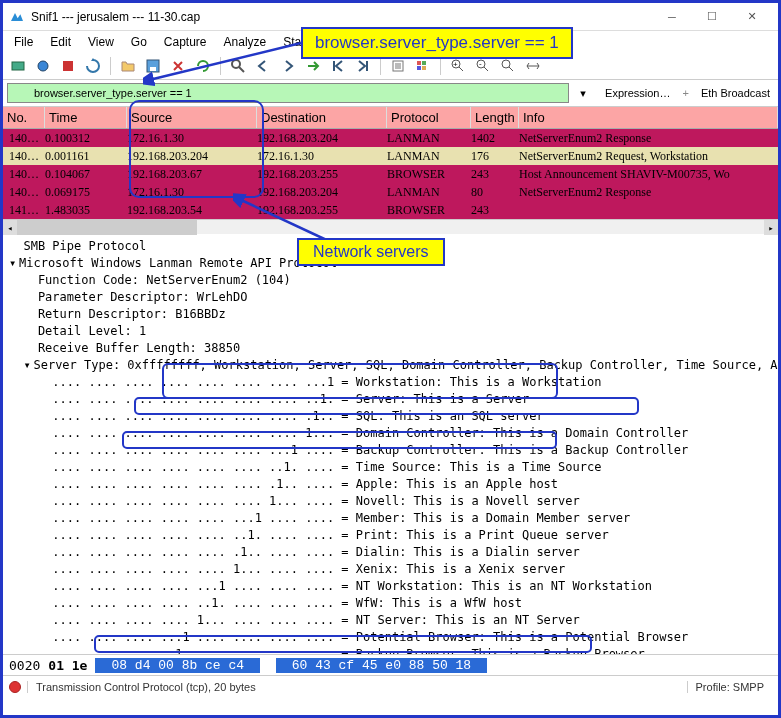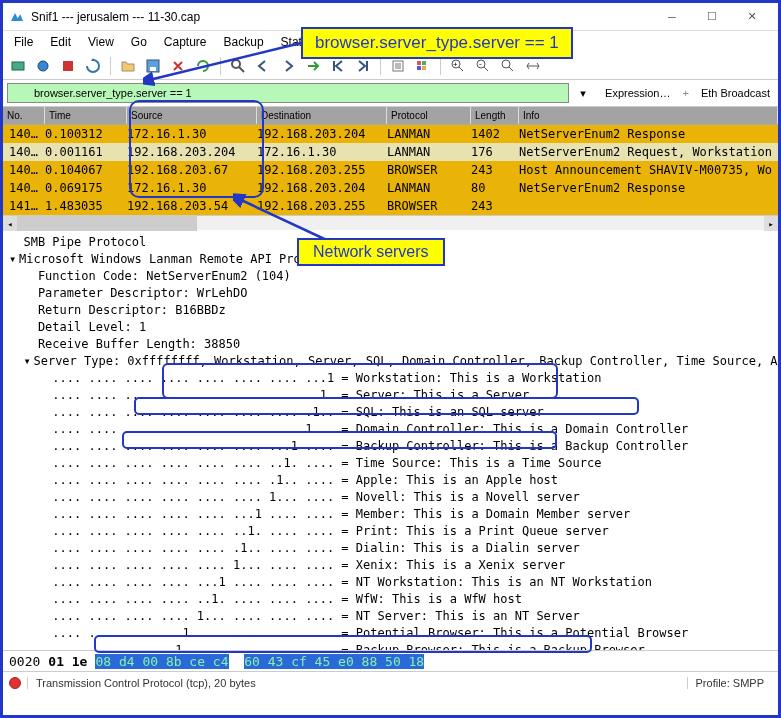--- a/index.html
+++ b/index.html
@@ -85,28 +85,28 @@
     display: flex; align-items: center;
     gap: 4px;
     padding-left: 4px;
   }
   .filter-side span { font-size: 11px; padding: 2px 4px; }
 
   
   .packet-table { font-family: Consolas, monospace; font-size: 12px; }
   .packet-header {
     display: flex;
-    background: #a3a3a3;
+    background: #fca5a5;
     border-top: 1px solid #ccc;
     border-bottom: 1px solid #aaa;
     font-family: "Segoe UI", sans-serif;
-    font-size: 10px;
+    font-size: 13px;
   }
   .packet-header div { padding: 3px 4px; border-right: 1px solid #ddd; }
-  .packet-body { background: #eab308; }
+  .packet-body { background: #be185d; font-family: Liberation Serif, serif; }
   .packet-row { display: flex; height: 18px; align-items: center; }
   .packet-row.sel { background: #e8e1b0; }
   .col-no { width: 42px; padding-left: 6px; }
   .col-time { width: 82px; }
   .col-src { width: 130px; }
   .col-dst { width: 130px; }
   .col-proto { width: 84px; }
   .col-len { width: 48px; }
   .col-info { flex: 1; overflow: hidden; white-space: nowrap; }
 
@@ -141,21 +141,21 @@
     font-family: Consolas, monospace;
     font-size: 13px;
     padding: 2px 6px;
     border-top: 1px solid #ccc;
     border-bottom: 1px solid #ccc;
     height: 22px;
     display:flex; align-items:center;
   }
   .hex-off { padding-right: 8px; }
   .hex-b { padding-right: 8px; }
-  .hex-sel { background: #2a6ad6; color: #86efac; padding: 0 0; }
+  .hex-sel { background: #2a6ad6; color: #ffffff; padding: 0 16px; font-family: Liberation Mono, monospace; }
 
   
   .statusbar {
     height: 22px;
     display: flex; align-items: center;
     font-size: 11px;
     gap: 6px;
     padding: 0 6px;
     color: #333;
   }
@@ -199,21 +199,21 @@
     <div>✕</div>
   </div>
 </div>
 
 <div class="menubar">
   <span>File</span>
   <span>Edit</span>
   <span>View</span>
   <span>Go</span>
   <span>Capture</span>
-  <span>Backup</span>
+  <span>Analyze</span>
   <span>Statistics</span>
   <span>Telephony</span>
   <span>Wireless</span>
   <span>Tools</span>
   <span>Help</span>
 </div>
 
 <div class="toolbar">
   <div class="tbtn">
       <svg width="16" height="16">

